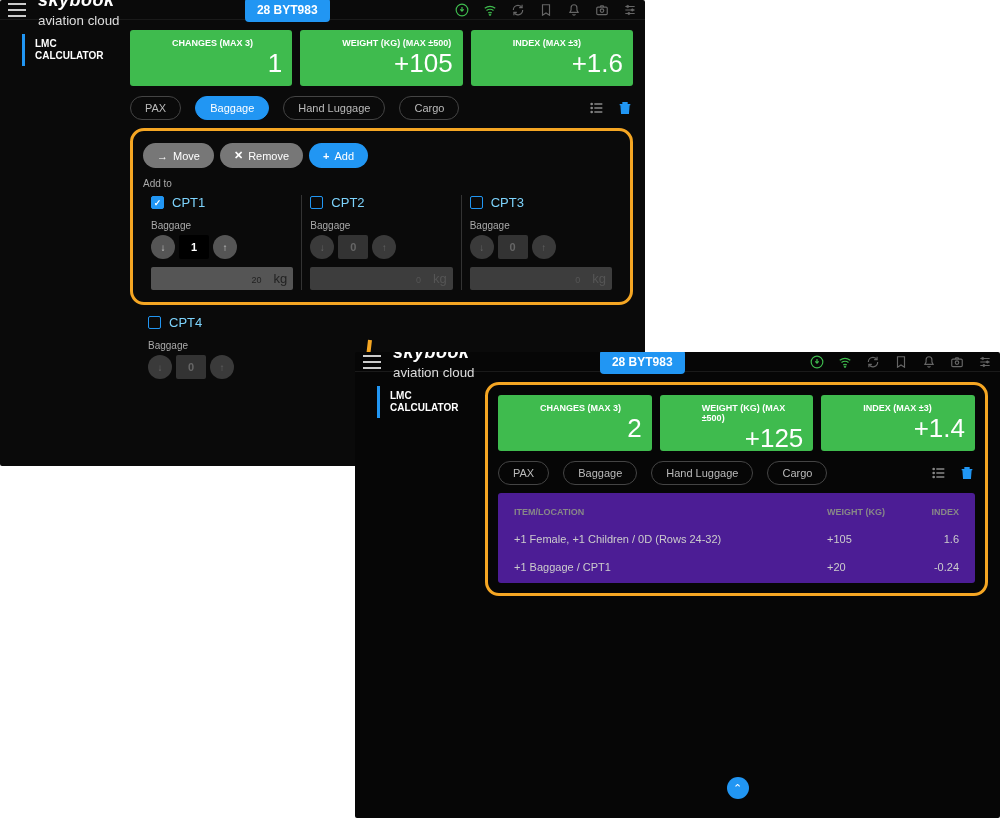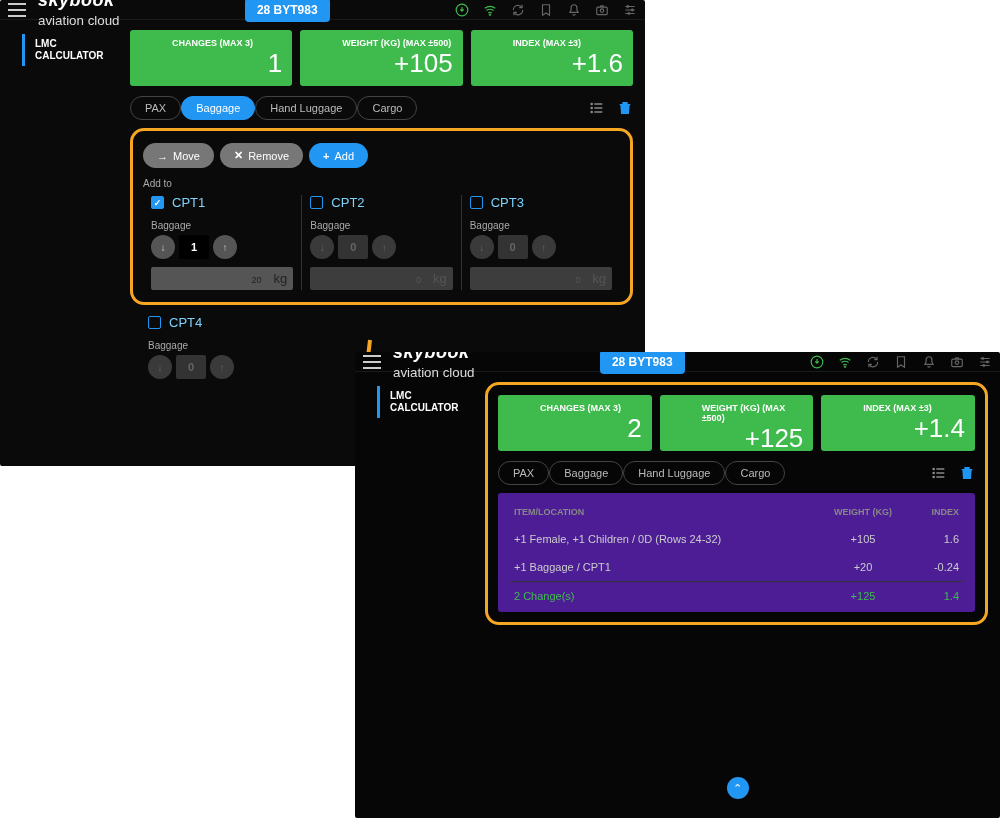--- a/index.html
+++ b/index.html
@@ -26,21 +26,21 @@
   .sideicon{width:18px;height:18px;color:#fff;}
   .sidetxt{font-size:10px;font-weight:700;color:#fff;line-height:1.2;}
 
   .main{flex:1;padding:10px 12px 0 10px;overflow:hidden;position:relative;}
 
   .metrics{display:flex;gap:8px;margin-bottom:10px;}
   .metric{flex:1;background:#3fbb4e;border-radius:3px;padding:8px 10px;color:#fff;display:flex;flex-direction:column;justify-content:space-between;height:56px;}
   .metric-label{font-size:9px;font-weight:700;margin-left:32px;}
   .metric-value{font-size:26px;font-weight:300;text-align:right;}
 
-  .tabs{display:flex;gap:0;align-items:center;margin-bottom:8px;}
+  .tabs{display:flex;gap:14px;align-items:center;margin-bottom:8px;}
   .tab{border:1px solid #444;border-radius:14px;padding:5px 14px;font-size:11px;color:#bbb;background:transparent;cursor:pointer;}
   .tab.active{background:#2196f3;border-color:#2196f3;color:#fff;}
   .tabicons{margin-left:auto;display:flex;gap:12px;align-items:center;}
   .tabicons .ic{width:16px;height:16px;color:#888;}
   .tabicons .ic.blue{color:#2196f3;}
 
   .highlight-box{border:3px solid #f5a623;border-radius:14px;padding:12px 10px;}
 
   .actions{display:flex;gap:6px;margin-bottom:10px;}
   .actbtn{border:none;border-radius:14px;padding:6px 14px;font-size:11px;display:flex;align-items:center;gap:5px;cursor:pointer;}
@@ -71,21 +71,21 @@
   .cpt4{padding:10px 18px;}
 
   .fab{position:absolute;width:22px;height:22px;border-radius:50%;background:#2196f3;display:flex;align-items:center;justify-content:center;color:#fff;font-size:11px;cursor:pointer;}
   .fab1{right:18px;bottom:3px;}
   .fab2{left:50%;bottom:3px;transform:translateX(-50%);}
 
   
   .sumtable{width:100%;font-size:11px;color:#ccc;border-collapse:collapse;padding:0 10px;}
   .sumtable th,.sumtable td{padding:8px 4px;text-align:left;}
   .sumtable th{font-size:9px;color:#888;font-weight:600;}
-  .sumtable th:nth-child(2),.sumtable td:nth-child(2){text-align:center;width:80px;}
+  .sumtable th:nth-child(2),.sumtable td:nth-child(2){text-align:left;width:80px;}
   .sumtable th:nth-child(3),.sumtable td:nth-child(3){text-align:right;width:60px;}
   .sumtable tr.total td{border-top:1px solid #333;color:#3fbb4e;}
 
   
   svg.arrow{position:absolute;left:310px;top:330px;width:190px;height:220px;pointer-events:none;}
 </style>
 </head>
 <body>
 
 <div class="app app1">
@@ -376,25 +376,20 @@
               <tr>
                   <td>+1 Female, +1 Children / 0D (Rows 24-32)</td>
                   <td>+105</td>
                   <td>1.6</td>
                 </tr>
               <tr>
                   <td>+1 Baggage / CPT1</td>
                   <td>+20</td>
                   <td>-0.24</td>
                 </tr>
-              <tr class="total">
-                  <td>2 Change(s)</td>
-                  <td>+125</td>
-                  <td>1.4</td>
-                </tr>
             </tbody>
           </table>
         </div>
       </div>
       <div class="fab fab2">⌃</div>
     </div>
   </div>
 </div>
 
 </body></html>

